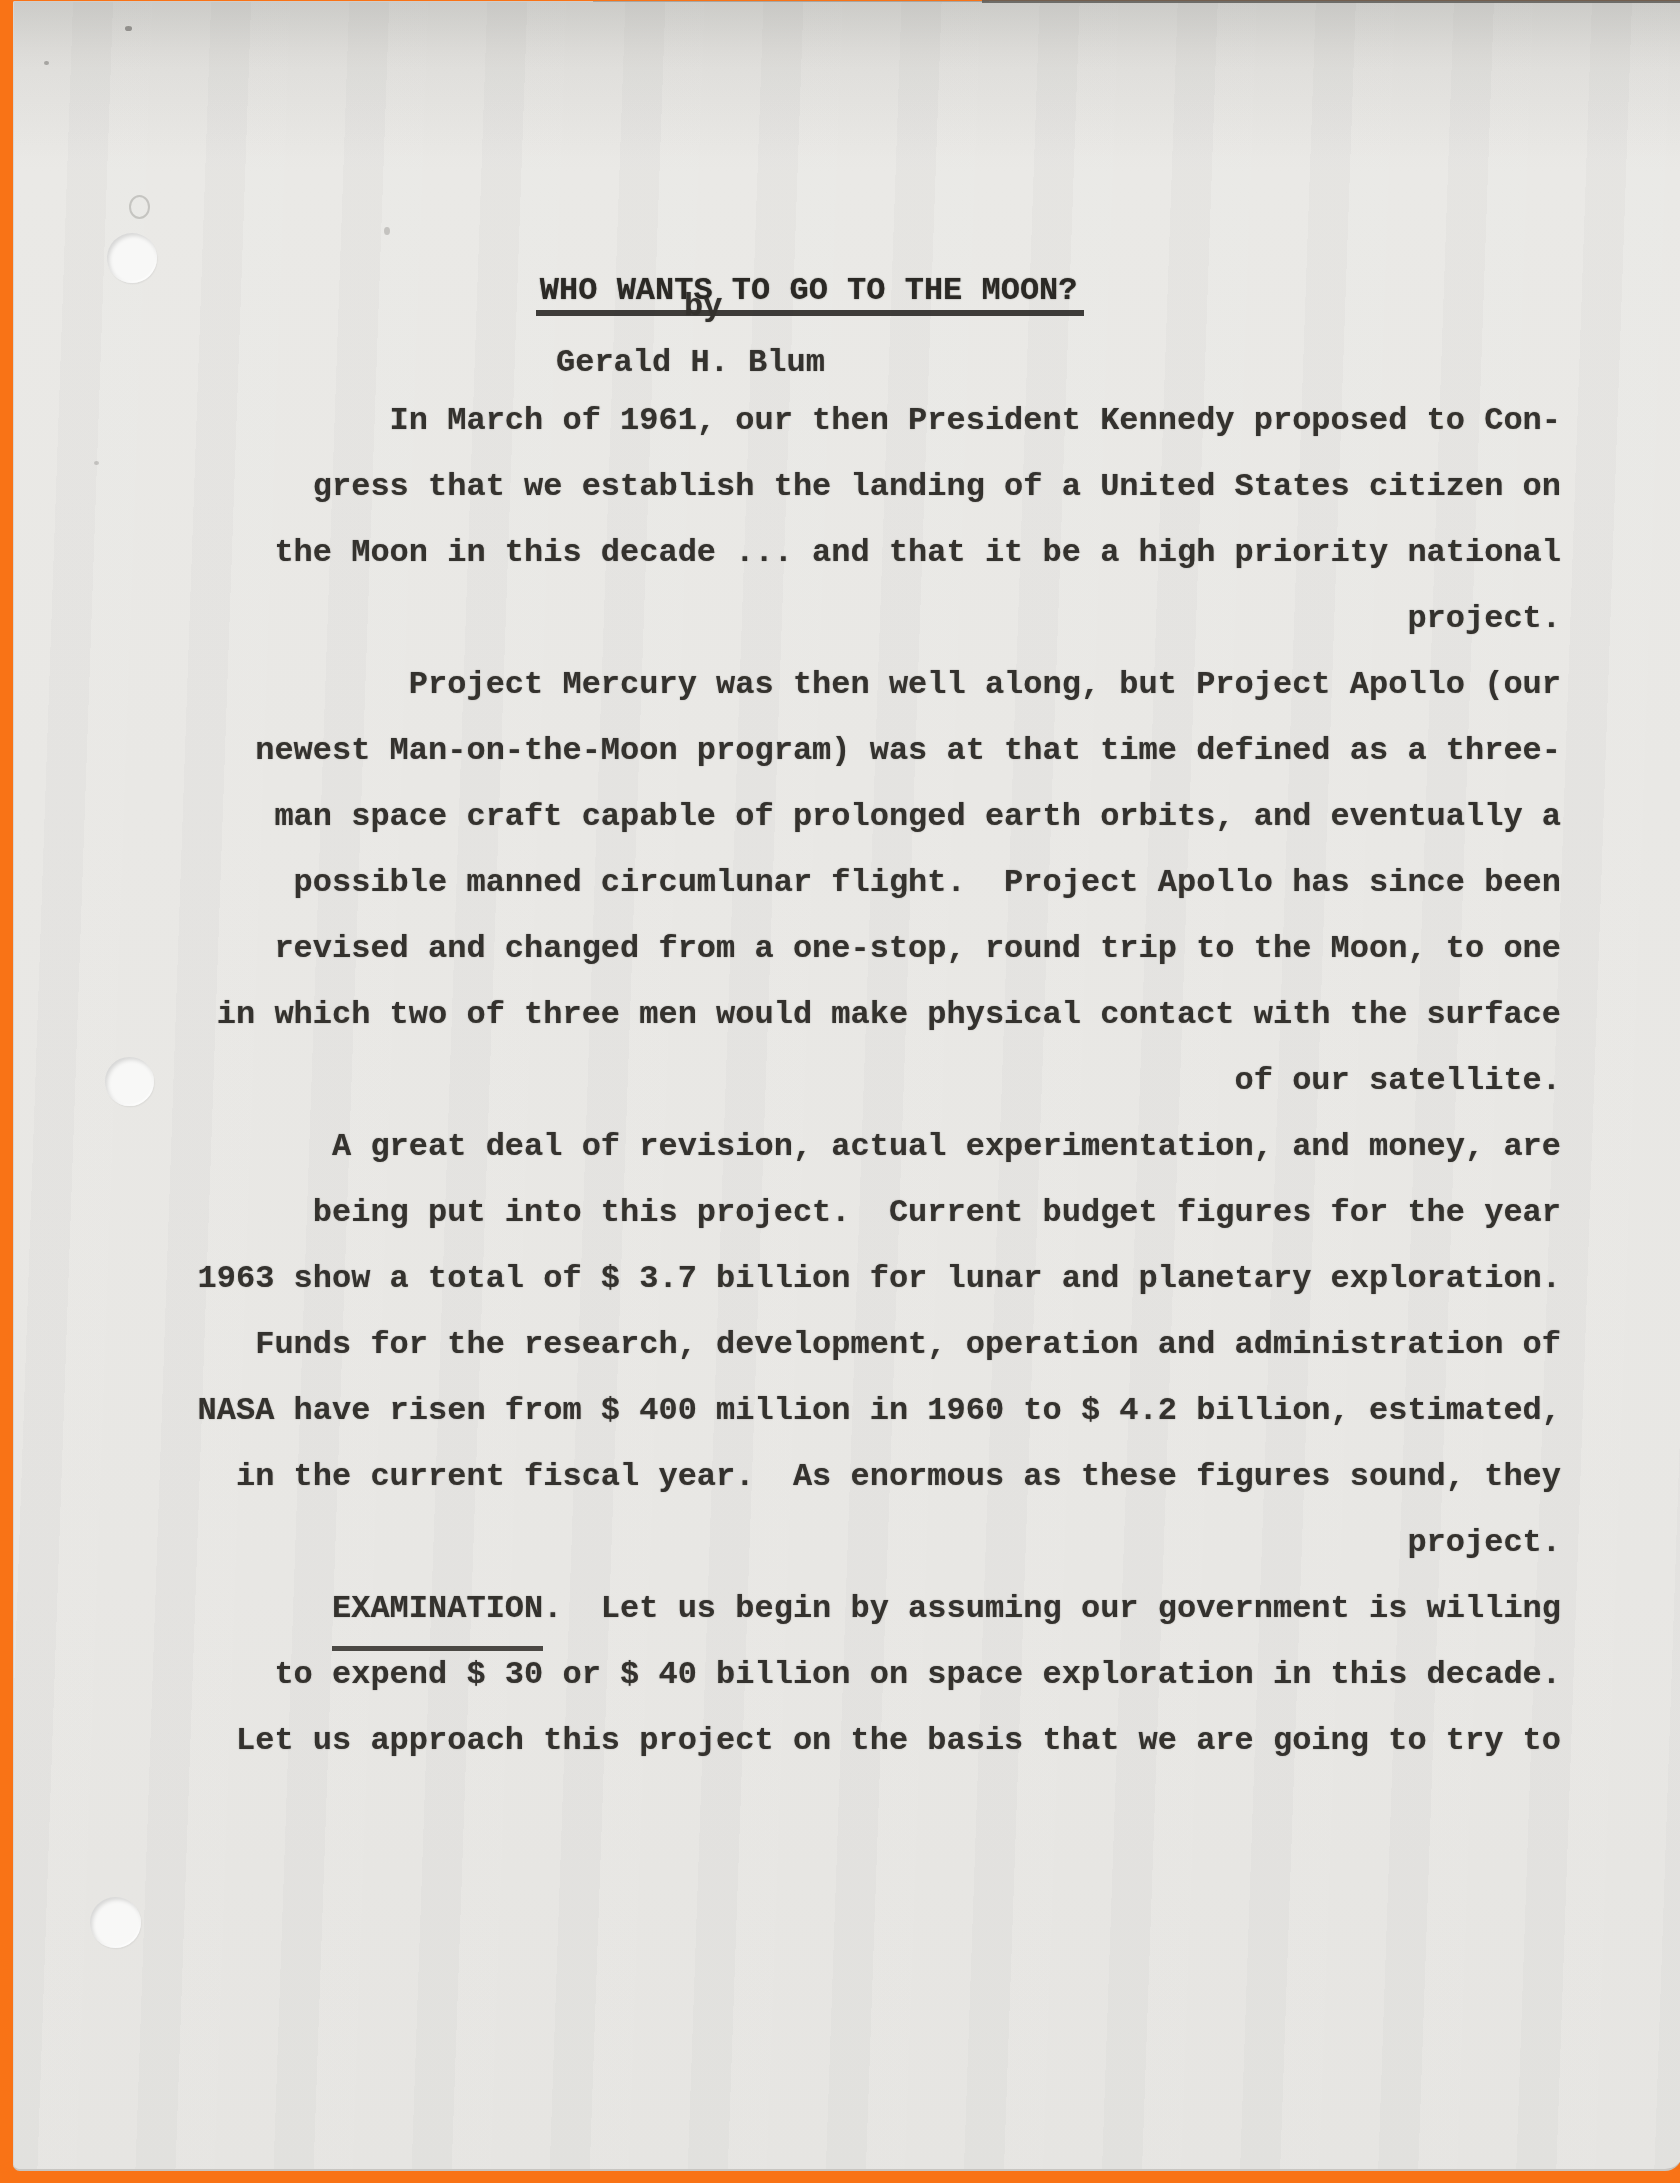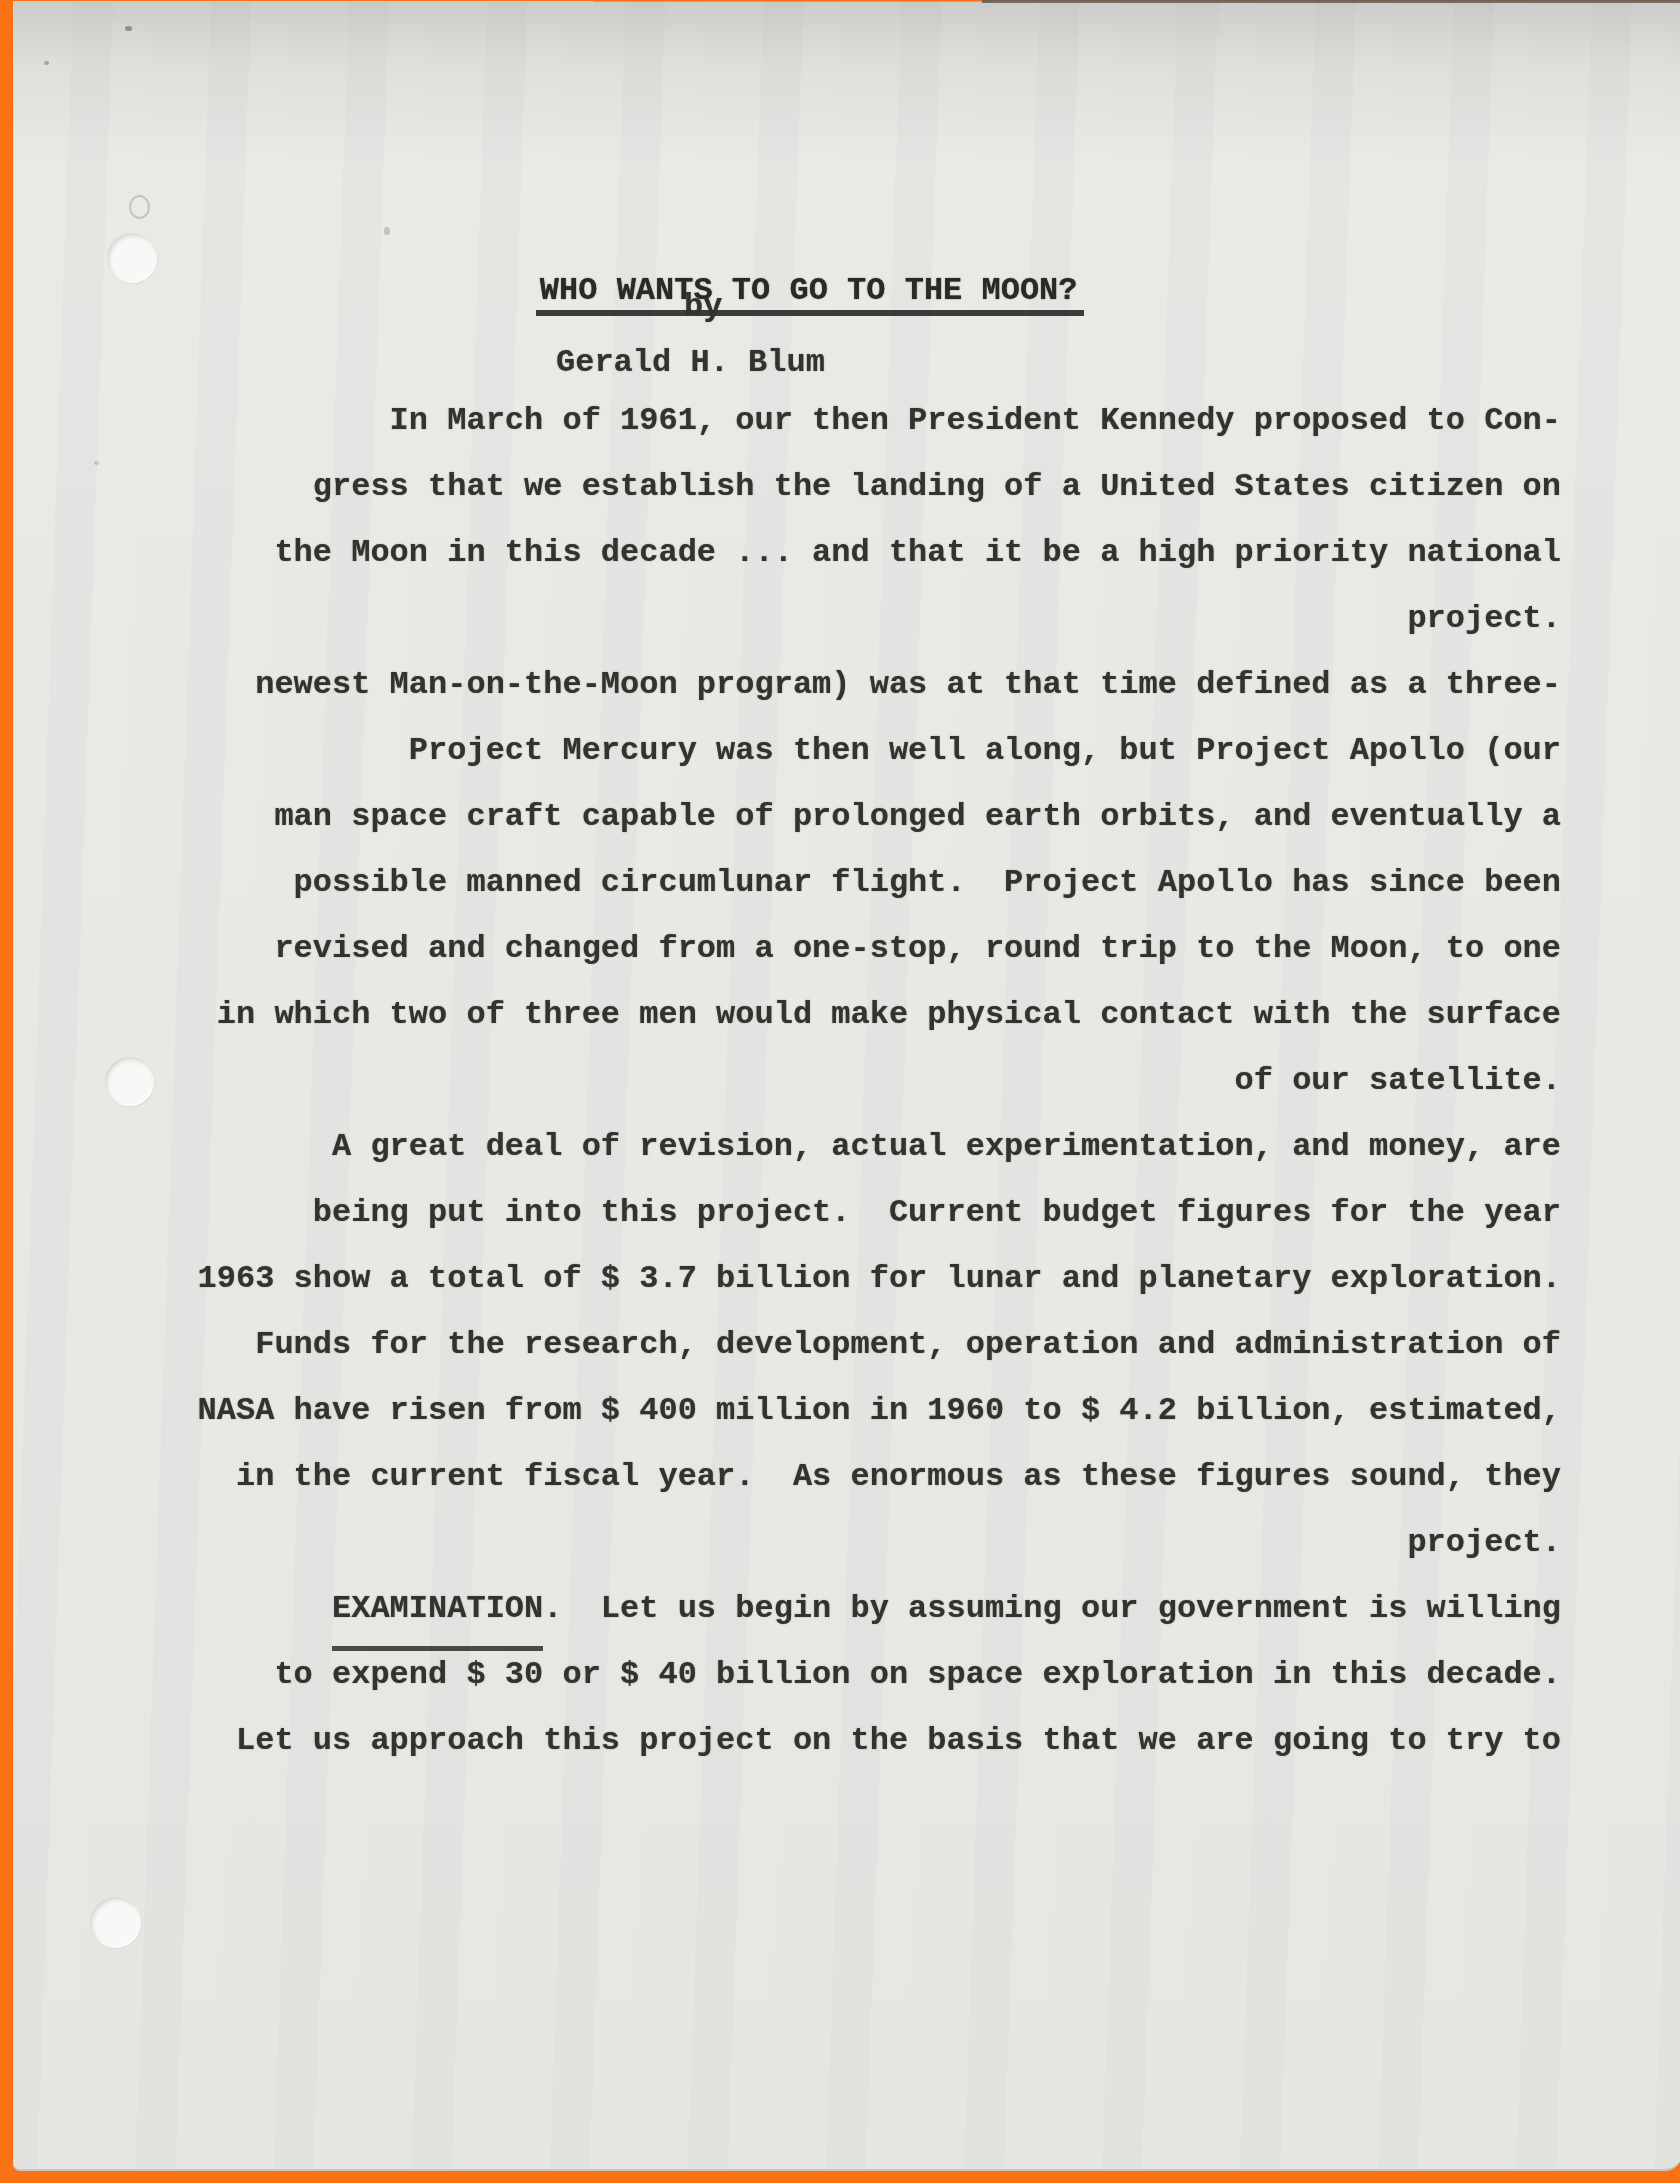--- a/index.html
+++ b/index.html
@@ -169,22 +169,22 @@
     <span class="title-underline">WHO WANTS TO GO TO THE MOON?</span>
   </div>
   <div class="typed byline-line">by</div>
   <div class="typed author-line">Gerald H. Blum</div>
 
   <div class="typed body-text">
       <div class="line indent">In March of 1961, our then President Kennedy proposed to Con-</div>
       <div class="line">gress that we establish the landing of a United States citizen on</div>
       <div class="line">the Moon in this decade ... and that it be a high priority national</div>
       <div class="line">project.</div>
+      <div class="line indent">Project Mercury was then well along, but Project Apollo (our</div>
       <div class="line">newest Man-on-the-Moon program) was at that time defined as a three-</div>
-      <div class="line indent">Project Mercury was then well along, but Project Apollo (our</div>
       <div class="line">man space craft capable of prolonged earth orbits, and eventually a</div>
       <div class="line">possible manned circumlunar flight.  Project Apollo has since been</div>
       <div class="line">revised and changed from a one-stop, round trip to the Moon, to one</div>
       <div class="line">in which two of three men would make physical contact with the surface</div>
       <div class="line">of our satellite.</div>
       <div class="line indent">A great deal of revision, actual experimentation, and money, are</div>
       <div class="line">being put into this project.  Current budget figures for the year</div>
       <div class="line">1963 show a total of $ 3.7 billion for lunar and planetary exploration.</div>
       <div class="line">Funds for the research, development, operation and administration of</div>
       <div class="line">NASA have risen from $ 400 million in 1960 to $ 4.2 billion, estimated,</div>

